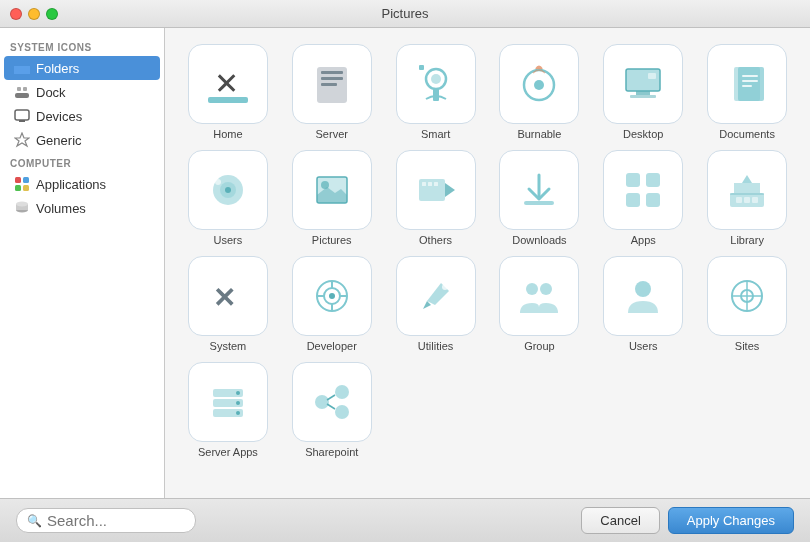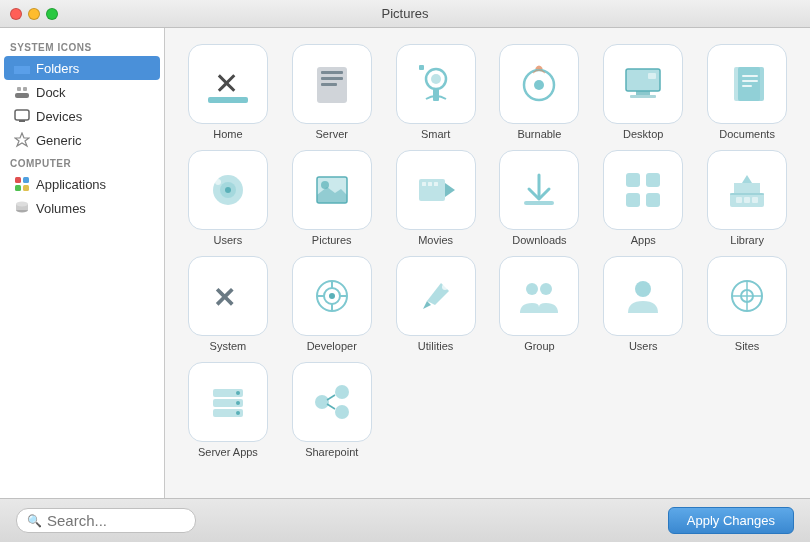--- a/index.html
+++ b/index.html
@@ -363,21 +363,21 @@
         <div class="icon-box">
           <svg class="icon-svg" viewBox="0 0 50 50">
             <rect width="50" height="50" rx="10" fill="none"></rect>
             <rect x="8" y="14" width="26" height="22" rx="2" fill="#7ec8d0" opacity="0.5"></rect>
             <polygon points="34,18 44,25 34,32" fill="#5ab0b8" opacity="0.8"></polygon>
             <rect x="11" y="17" width="4" height="4" rx="0.5" fill="white" opacity="0.6"></rect>
             <rect x="17" y="17" width="4" height="4" rx="0.5" fill="white" opacity="0.6"></rect>
             <rect x="23" y="17" width="4" height="4" rx="0.5" fill="white" opacity="0.6"></rect>
           </svg>
         </div>
-        <span class="icon-label">Movies</span>
+        <span class="icon-label">Others</span>
       </div>
 
       <div class="icon-item">
         <div class="icon-box">
           <svg class="icon-svg" viewBox="0 0 50 50">
             <rect width="50" height="50" rx="10" fill="none"></rect>
             <path d="M25 10 L25 32" stroke="#7ec8d0" stroke-width="3" stroke-linecap="round"></path>
             <path d="M15 24 L25 34 L35 24" stroke="#7ec8d0" stroke-width="3" fill="none" stroke-linecap="round" stroke-linejoin="round"></path>
             <rect x="10" y="36" width="30" height="4" rx="2" fill="#7ec8d0" opacity="0.7"></rect>
           </svg>
@@ -521,15 +521,16 @@
     </div>
   </div>
 </div>
 
 <div class="bottom-bar">
   <div class="search-box">
     <span class="search-icon-span">🔍</span>
     <input type="text" placeholder="Search..." style="">
   </div>
   <div class="bottom-buttons">
+    <button class="btn">Cancel</button>
     <button class="btn btn-primary">Apply Changes</button>
   </div>
 </div>
 
 </body></html>

